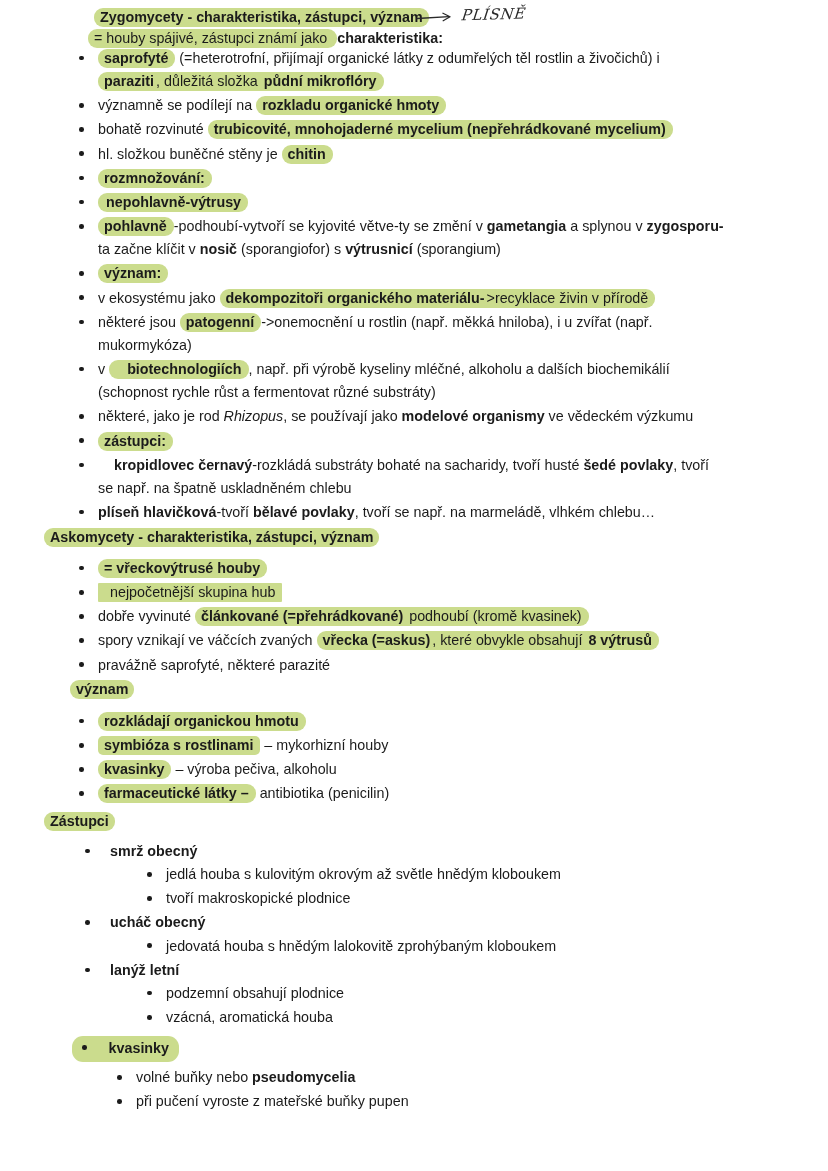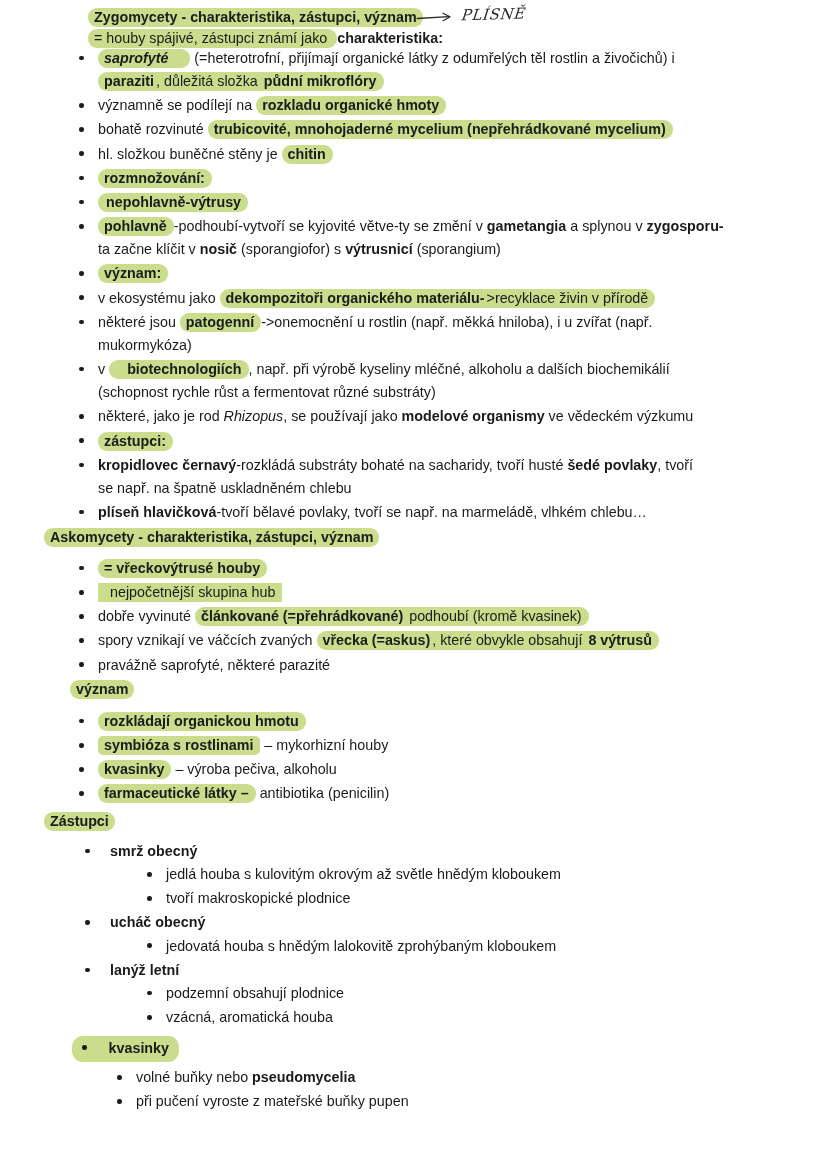--- a/index.html
+++ b/index.html
@@ -64,21 +64,21 @@
     background: #1b1b1b;
   }
 
   .lvl1 { margin-left: 72px; }
   .lvl2 { margin-left: 36px; }
   .lvl3 { margin-left: 36px; }
 
   
   .block { position: absolute; }
 
-  #zygo-head     { left: 88px;  top: 6px;  width: 700px; }
+  #zygo-head     { left: 94px;  top: 6px;  width: 700px; }
   #zygo-sub      { left: 88px;  top: 27px; width: 700px; }
   #zygo-list     { left: 0;     top: 47px; width: 790px; }
 
   #asko-head     { left: 44px;  top: 526px; width: 700px; }
   #asko-list     { left: 0;     top: 557px; width: 790px; }
 
   #vyznam-head   { left: 70px;  top: 678px; width: 700px; }
   #vyznam-list   { left: 0;     top: 710px; width: 790px; }
 
   #zastupci-head { left: 44px;  top: 810px; width: 700px; }
@@ -140,21 +140,21 @@
   </div>
 
   <div class="block" id="zygo-sub">
     <span class="hl"><span>= houby spájivé, zástupci známí jako </span></span><b>charakteristika:</b>
   </div>
 
   <div class="block" id="zygo-list">
     <ul class="lvl1">
         <li>
           <span class="bullet"></span>
-          <div><span class="hl-flat" style="font-weight: 700; border-radius: 9px; padding-left: 6px; padding-right: 22px; font-style: italic;">saprofyté</span><span> (=heterotrofní, přijímají organické látky z odumřelých těl rostlin a živočichů) i</span></div>
+          <div><span class="hl-flat" style="font-weight: 700; border-radius: 9px; padding-left: 6px; padding-right: 7px;">saprofyté</span><span> (=heterotrofní, přijímají organické látky z odumřelých těl rostlin a živočichů) i</span></div>
           <div><span class="hl-flat" style="font-weight: 700; border-top-left-radius: 9px; border-bottom-left-radius: 9px; padding-left: 6px;">paraziti</span><span class="hl-flat">, důležitá složka </span><span class="hl-flat" style="font-weight: 700; border-top-right-radius: 9px; border-bottom-right-radius: 9px; padding-right: 7px;">půdní mikroflóry</span></div>
         </li>
         <li>
           <span class="bullet"></span>
           <div><span>významně se podílejí na </span><span class="hl-flat" style="font-weight: 700; border-radius: 9px; padding-left: 6px; padding-right: 7px;">rozkladu organické hmoty</span></div>
         </li>
         <li>
           <span class="bullet"></span>
           <div><span>bohatě rozvinuté </span><span class="hl-flat" style="font-weight: 700; border-radius: 9px; padding-left: 6px; padding-right: 7px;">trubicovité, mnohojaderné mycelium (nepřehrádkované mycelium)</span></div>
         </li>
@@ -196,26 +196,26 @@
         <li>
           <span class="bullet"></span>
           <div><span>některé, jako je rod </span><span style="font-style: italic;">Rhizopus</span><span>, se používají jako </span><span style="font-weight: 700;">modelové organismy</span><span> ve vědeckém výzkumu</span></div>
         </li>
         <li>
           <span class="bullet"></span>
           <div><span class="hl-flat" style="font-weight: 700; border-radius: 9px; padding-left: 6px; padding-right: 7px;">zástupci:</span></div>
         </li>
         <li>
           <span class="bullet"></span>
-          <div><span style="font-weight: 700;">kropidlovec černavý</span><span>-rozkládá substráty bohaté na sacharidy, tvoří husté </span><span style="font-weight: 700;">šedé povlaky</span><span>, tvoří</span></div>
+          <div><span style="font-weight: 700; margin-left: 16px;">kropidlovec černavý</span><span>-rozkládá substráty bohaté na sacharidy, tvoří husté </span><span style="font-weight: 700;">šedé povlaky</span><span>, tvoří</span></div>
           <div><span>se např. na špatně uskladněném chlebu</span></div>
         </li>
         <li>
           <span class="bullet"></span>
-          <div><span style="font-weight: 700;">plíseň hlavičková</span><span>-tvoří </span><span style="font-weight: 400; text-align: right;">bělavé povlaky</span><span>, tvoří se např. na marmeládě, vlhkém chlebu…</span></div>
+          <div><span style="font-weight: 700;">plíseň hlavičková</span><span>-tvoří </span><span style="font-weight: 700; text-align: right;">bělavé povlaky</span><span>, tvoří se např. na marmeládě, vlhkém chlebu…</span></div>
         </li>
       </ul>
   </div>
 
   <div class="block" id="asko-head">
     <span class="hl b">Askomycety - charakteristika, zástupci, význam</span>
   </div>
 
   <div class="block" id="asko-list">
     <ul class="lvl1">

